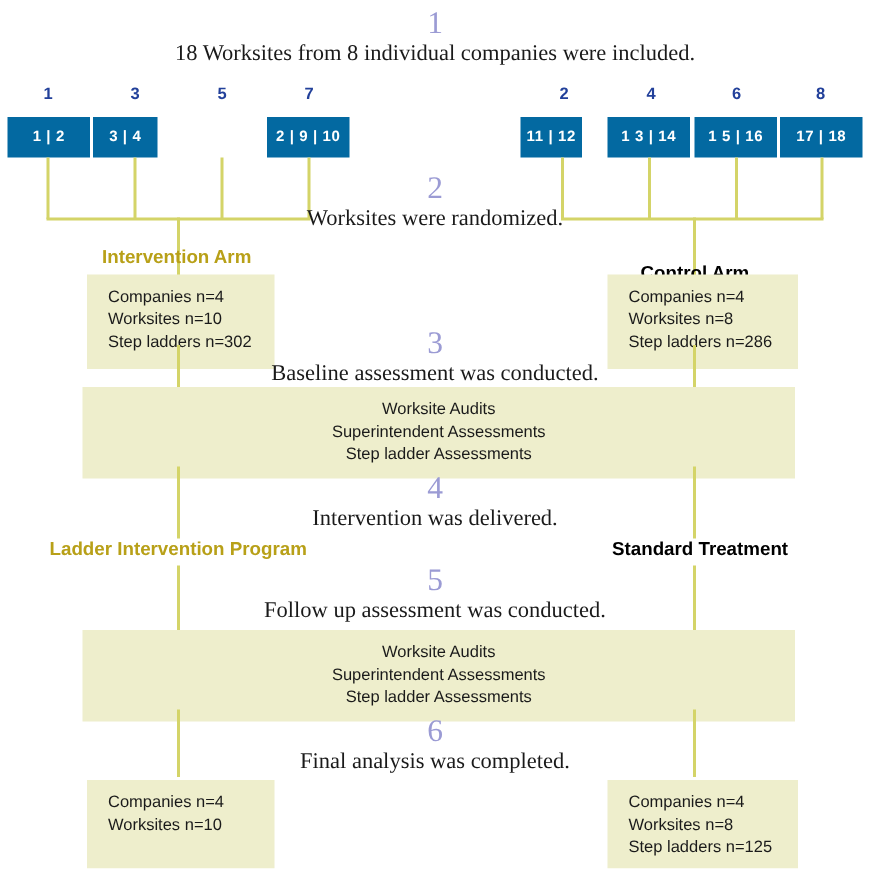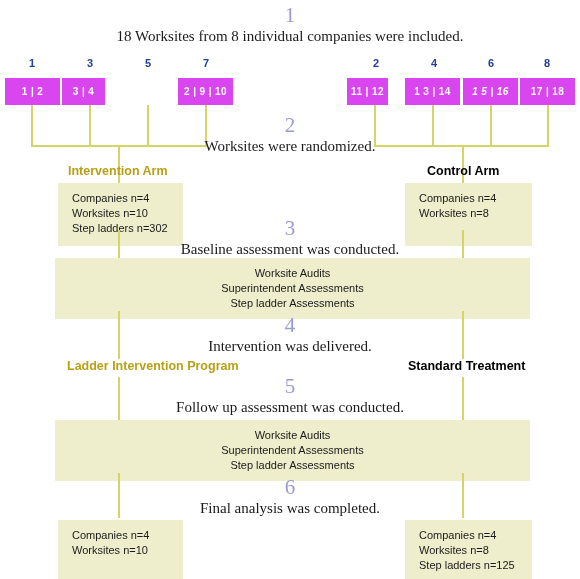--- a/index.html
+++ b/index.html
@@ -35,21 +35,21 @@
     color: #1a1a1a;
     text-align: center;
     width: 100%;
     left: 0;
     line-height: 1.1;
   }
 
   
   .wsbox {
     position: absolute;
-    background: #d946ef;
+    background: #0369a1;
     color: #ffffff;
     font-size: 10px;
     font-weight: bold;
     display: flex;
     align-items: center;
     justify-content: center;
     letter-spacing: 0.4px;
     height: 27px;
   }
   .wslabel {
@@ -90,21 +90,21 @@
     padding-top: 8px;
   }
 
   
   .arm-head {
     position: absolute;
     font-size: 12.5px;
     font-weight: bold;
   }
   .arm-head.interv { color: #b8a018; }
-  .arm-head.ctrl   { color: #000000; }
+  .arm-head.ctrl   { color: #000000; margin-top: 11px; }
   .arm-head.prog   { color: #b8a018; }
   .arm-head.std    { color: #000000; }
 </style>
 </head>
 <body>
 
 <div id="diagram">
 
   <div class="step-num" style="left:270px; top:5px;">1</div>
   <div class="caption" style="top:28px;">18 Worksites from 8 individual companies were included.</div>
@@ -118,21 +118,21 @@
   <div class="wslabel" style="left:419px;">4</div>
   <div class="wslabel" style="left:476px;">6</div>
   <div class="wslabel" style="left:532px;">8</div>
 
   <div class="wsbox" style="left:5px;  top:78px; width:55px;">1 | 2</div>
   <div class="wsbox" style="left:62px; top:78px; width:43px;">3 | 4</div>
   <div class="wsbox" style="left:178px;top:78px; width:55px;">2 | 9 | 10</div>
 
   <div class="wsbox" style="left:347px;top:78px; width:41px;">11 | 12</div>
   <div class="wsbox" style="left:405px;top:78px; width:55px;">1 3 | 14</div>
-  <div class="wsbox" style="left:463px;top:78px; width:55px;font-style:italic;">1 5 | 16</div>
+  <div class="wsbox" style="left:463px;top:78px; width:55px;">1 5 | 16</div>
   <div class="wsbox" style="left:520px;top:78px; width:55px;">17  | 18</div>
 
   <div class="vline" style="left:31px;  top:105px; height:41px;"></div>
   <div class="vline" style="left:89px;  top:105px; height:41px;"></div>
   <div class="vline" style="left:147px; top:105px; height:41px;"></div>
   <div class="vline" style="left:205px; top:105px; height:41px;"></div>
   <div class="hline" style="left:31px;  top:145px; width:176px;"></div>
   <div class="vline" style="left:118px; top:145px; height:40px;"></div>
 
   <div class="vline" style="left:374px; top:105px; height:41px;"></div>
@@ -150,41 +150,42 @@
 
   <div class="ybox pad" style="left:58px; top:183px; width:111px; height:47px;">
     <div>Companies n=4</div>
     <div>Worksites n=10</div>
     <div>Step ladders n=302</div>
   </div>
 
   <div class="ybox pad" style="left:405px; top:183px; width:113px; height:47px;">
     <div>Companies n=4</div>
     <div>Worksites n=8</div>
+    <div>Step ladders n=286</div>
   </div>
 
   <div class="vline" style="left:118px; top:230px; height:30px;"></div>
   <div class="vline" style="left:462px; top:230px; height:30px;"></div>
 
   <div class="step-num" style="left:270px; top:218px;">3</div>
   <div class="caption" style="top:241px;">Baseline assessment was conducted.</div>
 
   <div class="ybox wide" style="left:55px; top:258px; width:475px; height:53px;">
     <div>Worksite Audits</div>
     <div>Superintendent Assessments</div>
     <div>Step ladder Assessments</div>
   </div>
 
   <div class="vline" style="left:118px; top:311px; height:48px;"></div>
   <div class="vline" style="left:462px; top:311px; height:48px;"></div>
 
   <div class="step-num" style="left:270px; top:315px;">4</div>
   <div class="caption" style="top:338px;">Intervention was delivered.</div>
 
-  <div class="arm-head prog" style="left:33px; top:359px;margin-left:34px;">Ladder Intervention Program</div>
+  <div class="arm-head prog" style="left:33px; top:359px;">Ladder Intervention Program</div>
   <div class="arm-head std" style="left:408px; top:359px;">Standard Treatment</div>
 
   <div class="vline" style="left:118px; top:377px; height:44px;"></div>
   <div class="vline" style="left:462px; top:377px; height:44px;"></div>
 
   <div class="step-num" style="left:270px; top:376px;">5</div>
   <div class="caption" style="top:399px;">Follow up assessment was conducted.</div>
 
   <div class="ybox wide" style="left:55px; top:420px; width:475px; height:53px;">
     <div>Worksite Audits</div>

